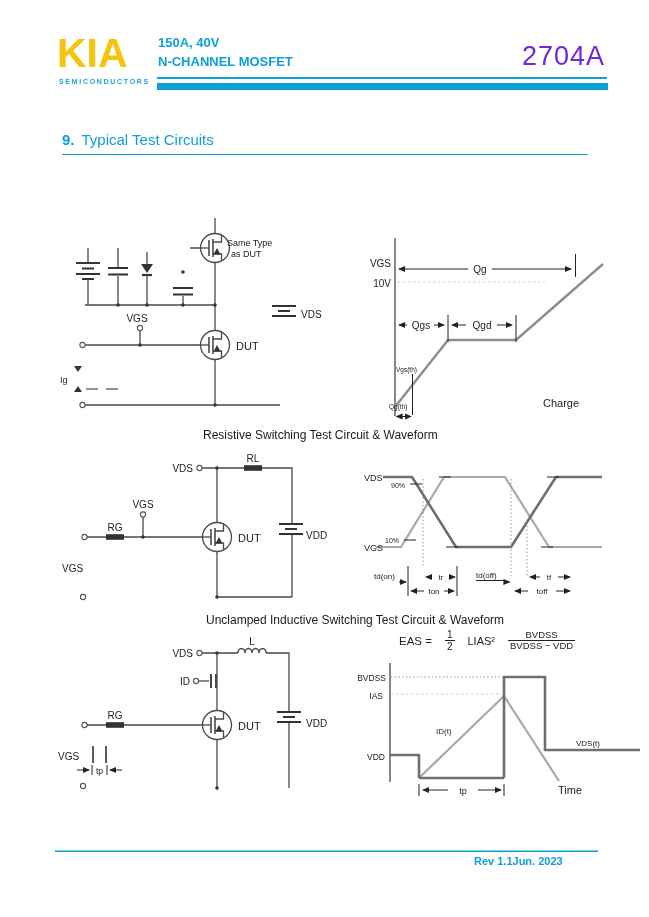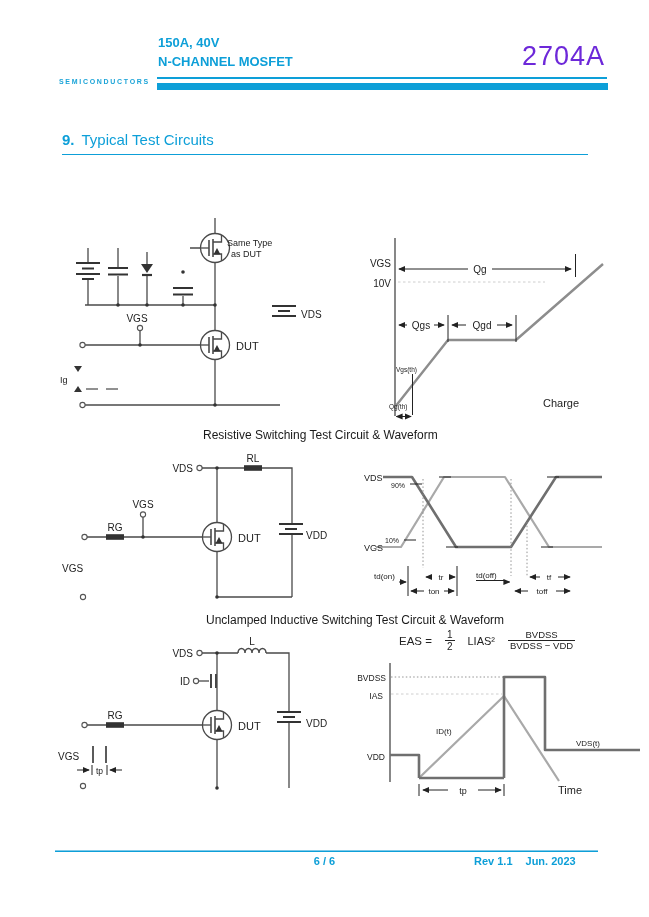--- a/index.html
+++ b/index.html
@@ -22,21 +22,21 @@
   .fig-title{font-size:12px;color:#1a1a1a;}
   
   .eq{left:399px;top:629px;display:flex;align-items:center;gap:13px;font-size:11.5px;color:#222;}
   .eq .term{font-size:11px;}
   .frac{display:flex;flex-direction:column;align-items:center;line-height:1.1;font-size:10px;}
   .frac .den{border-top:1px solid #222;padding:0 2px;}
   .frac.small{font-size:9.5px;}
   
   .foot-line{left:55px;top:850px;width:543px;height:2px;background:#7fc9e8;border-bottom:1px solid #0d9fd8;box-sizing:border-box;}
   .foot-page{left:0;top:855px;width:649px;text-align:center;font-size:11px;font-weight:bold;color:#0d9fd8;}
-  .foot-rev{left:474px;top:855px;font-size:11px;font-weight:bold;color:#0d9fd8;display:flex;gap:13px;}
+  .foot-rev{left:474px;top:855px;font-size:11px;font-weight:bold;color:#0d9fd8;display:flex;}
   
   svg{position:absolute;overflow:visible;}
   svg text{font-family:"Liberation Sans",sans-serif;fill:#222;}
   .wire{stroke:#4a4a4a;stroke-width:1.3;fill:none;}
   .comp{stroke:#333;stroke-width:2.2;fill:none;}
   .axis{stroke:#555;stroke-width:1.4;fill:none;}
   .trace-dark{stroke:#6f6f6f;stroke-width:2.6;fill:none;stroke-linejoin:round;}
   .trace-mid{stroke:#8d8d8d;stroke-width:2.4;fill:none;stroke-linejoin:round;}
   .trace-light{stroke:#a9a9a9;stroke-width:2.2;fill:none;stroke-linejoin:round;}
   .ann{stroke:#222;stroke-width:1;fill:none;}
@@ -45,20 +45,21 @@
   .dot{fill:#333;stroke:none;}
   .term-c{fill:#fff;stroke:#555;stroke-width:1.1;}
   .t10{font-size:10px;} .t11{font-size:11px;} .t9{font-size:9px;}
   .t85{font-size:8.5px;} .t8{font-size:8px;} .t7{font-size:7px;} .t65{font-size:6.5px;}
 </style>
 </head>
 <body>
 
 <div class="page">
 
+  <div class="abs logo">KIA</div>
   <div class="abs logo-sub">SEMICONDUCTORS</div>
   <div class="abs rating">150A,  40V</div>
   <div class="abs device">N-CHANNEL MOSFET</div>
   <div class="abs part">2704A</div>
   <div class="abs hr-thin"></div>
   <div class="abs hr-thick"></div>
 
   <div class="abs sec">
     <b>9.</b><span>Typical Test Circuits</span>
   </div>
@@ -323,19 +324,18 @@
     <text class="t8" x="436" y="734">ID(t)</text>
     <text class="t8" x="576" y="746">VDS(t)</text>
     <path class="ann" d="M419,784 V796 M504,784 V796"></path>
     <path class="ann" marker-start="url(#iw-a)" d="M423,790 H448"></path>
     <text class="t9" x="463" y="794" text-anchor="middle">tp</text>
     <path class="ann" marker-end="url(#iw-a)" d="M478,790 H501"></path>
     <text class="t11" x="558" y="794">Time</text>
   </svg>
 
   <div class="abs foot-line"></div>
-  <div class="abs foot-page">6 / 6</div>
   <div class="abs foot-rev">
     <span>Rev 1.1</span>
     <span>Jun. 2023</span>
   </div>
 
 </div>
 
 </body></html>

